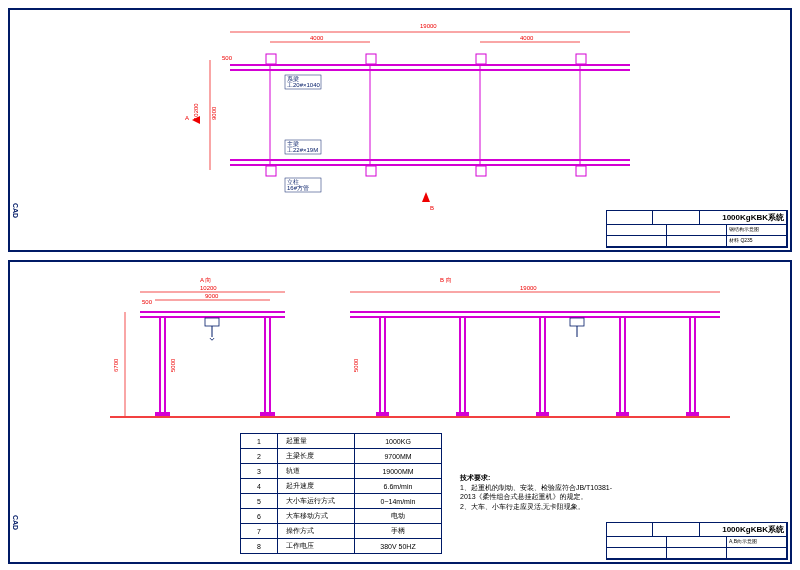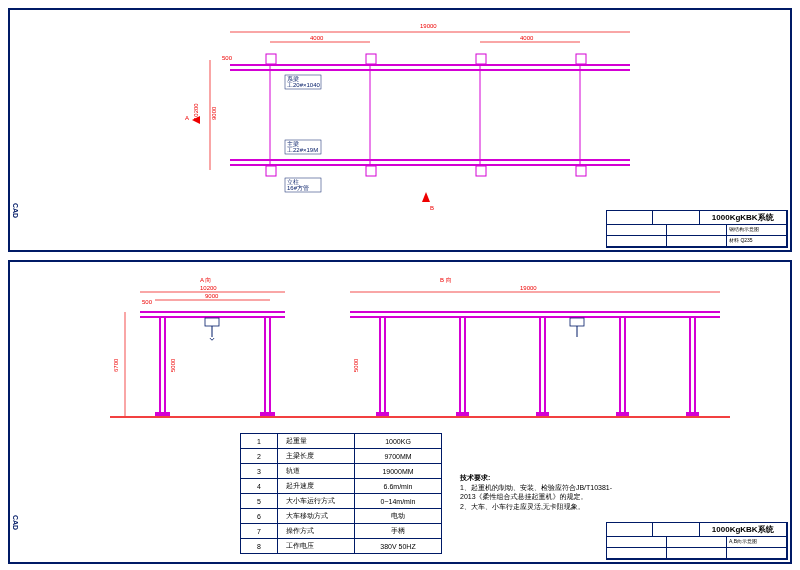--- a/index.html
+++ b/index.html
@@ -3,21 +3,21 @@
 <meta charset="utf-8">
 <style>
 body { margin:0; padding:8px; background:#fff; font-family:Arial,sans-serif; font-size:6px; color:#000; }
 .frame { border:2px solid #001a66; margin-bottom:8px; position:relative; background:#fff; }
 .f1 { height:240px; }
 .f2 { height:300px; }
 .cad { position:absolute; left:0; bottom:30px; writing-mode:vertical-lr; font-size:7px; color:#001a66; font-weight:bold; padding:2px; }
 .titleblock { position:absolute; right:2px; bottom:2px; border:1px solid #001a66; background:#fff; font-size:5px; width:180px; }
 .tb-row { display:flex; border-bottom:1px solid #001a66; }
 .tb-cell { border-right:1px solid #001a66; padding:1px 2px; flex:1; min-height:8px; }
-.tb-title { font-size:8px; font-weight:bold; text-align:center; flex:2; }
+.tb-title { font-size:8px; font-weight:bold; text-align:right; flex:2; }
 line.magenta { stroke:#d400d4; stroke-width:2; }
 line.magenta-thin { stroke:#d400d4; stroke-width:1; }
 line.blue { stroke:#001a66; stroke-width:1; }
 line.red { stroke:#e00; stroke-width:0.7; }
 line.ground { stroke:#e00; stroke-width:1.5; }
 text { font-size:6px; fill:#001a66; }
 text.red { fill:#e00; }
 text.dim { font-size:6px; fill:#e00; }
 .arrow { fill:#e00; }
 .spec-table { position:absolute; left:230px; bottom:8px; border:1px solid #001a66; background:#fff; border-collapse:collapse; font-size:7px; }

